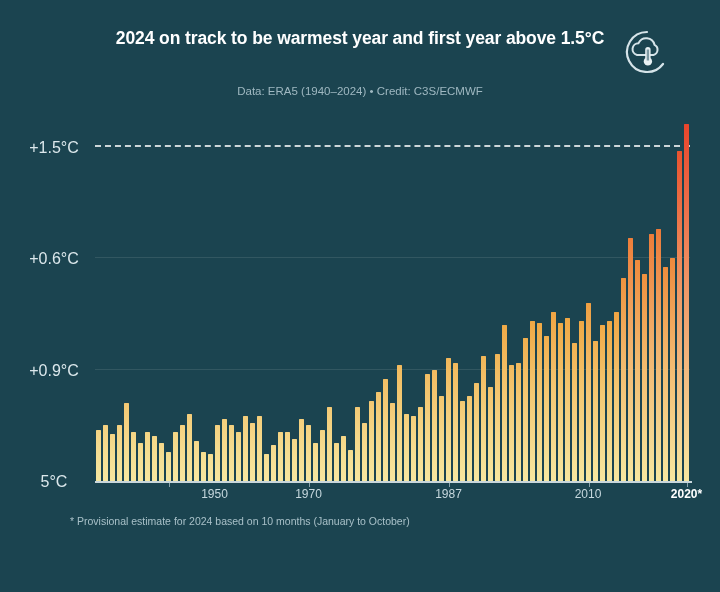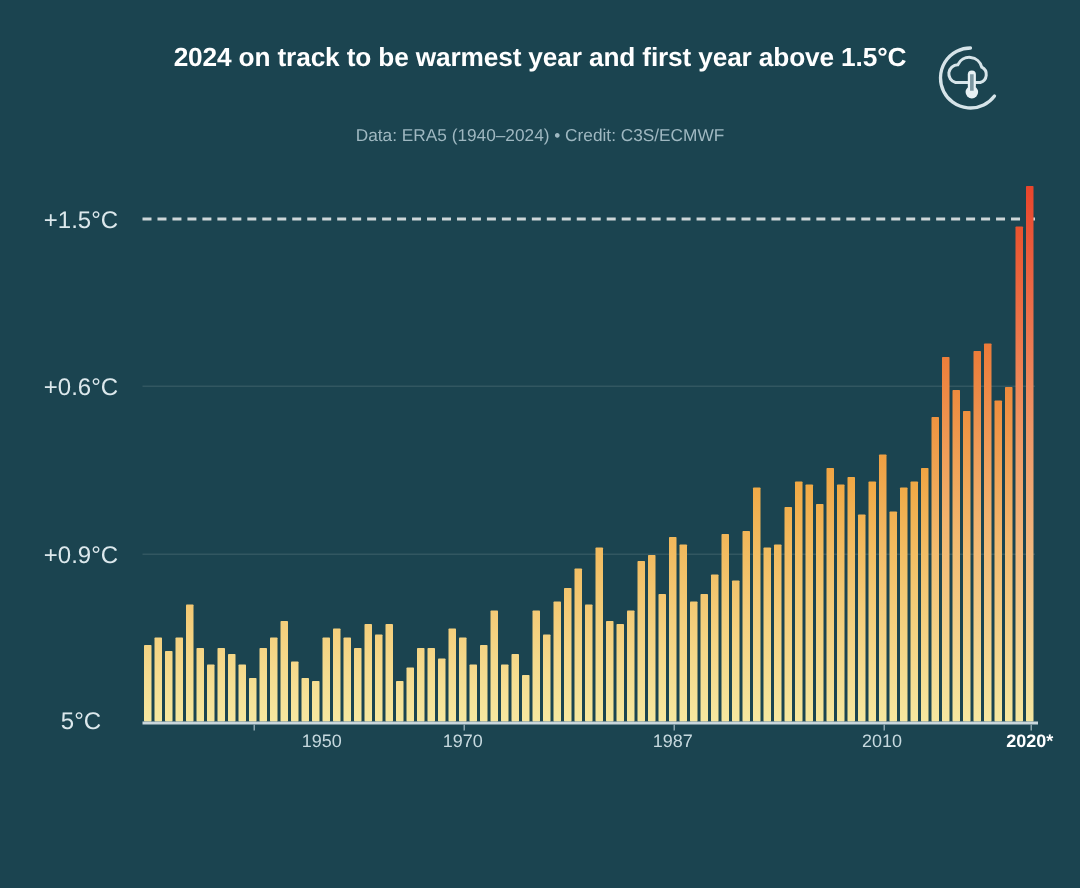--- a/index.html
+++ b/index.html
@@ -204,20 +204,21 @@
       <div class="xtick-mark" style="left: 308.5px;"></div>
       <div class="xtick" style="left: 308.5px;">1970</div>
       <div class="xtick-mark" style="left: 448.5px;"></div>
       <div class="xtick" style="left: 448.5px;">1987</div>
       <div class="xtick-mark" style="left: 588.5px;"></div>
       <div class="xtick" style="left: 588px;">2010</div>
       <div class="xtick-mark" style="left: 686.5px;"></div>
       <div class="xtick last" style="left: 686.5px;">2020*</div>
     </div>
 
+  <div class="footnote">* Provisional estimate for 2024 based on 10 months (January to October)</div>
 
   <div class="footer">
 
     
     
 
     
 
     
     

